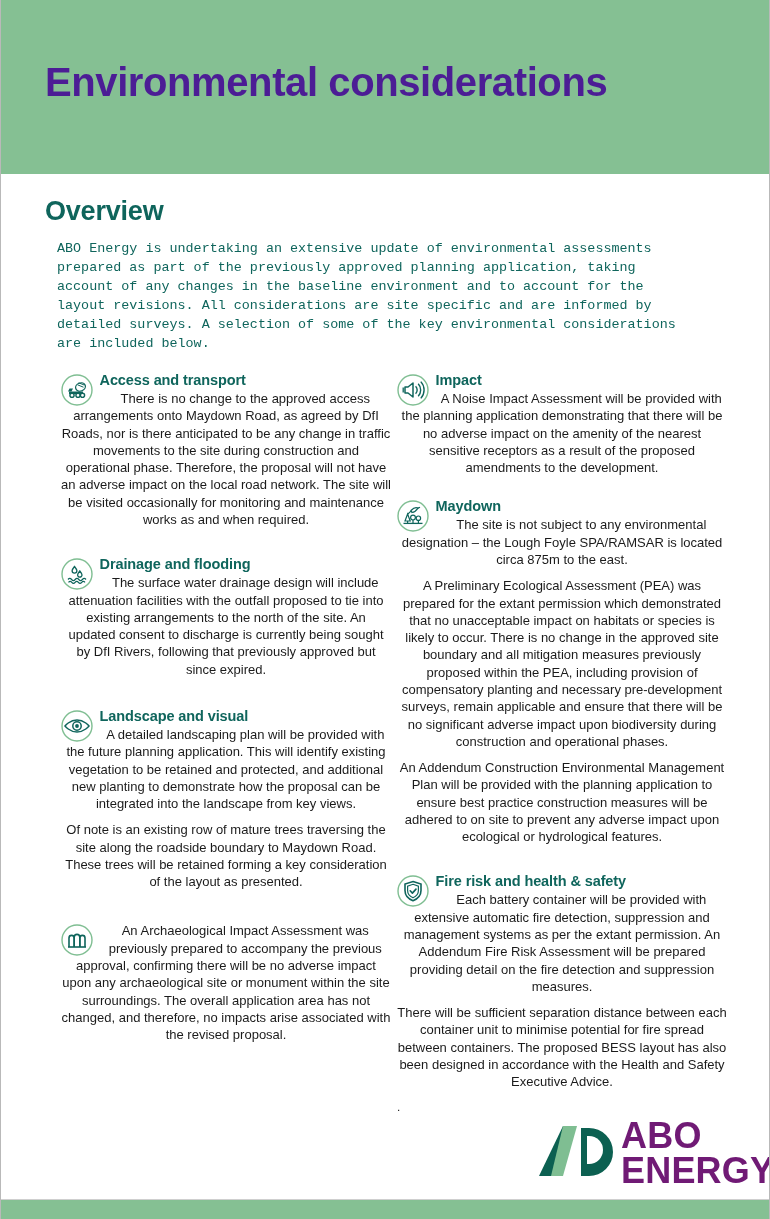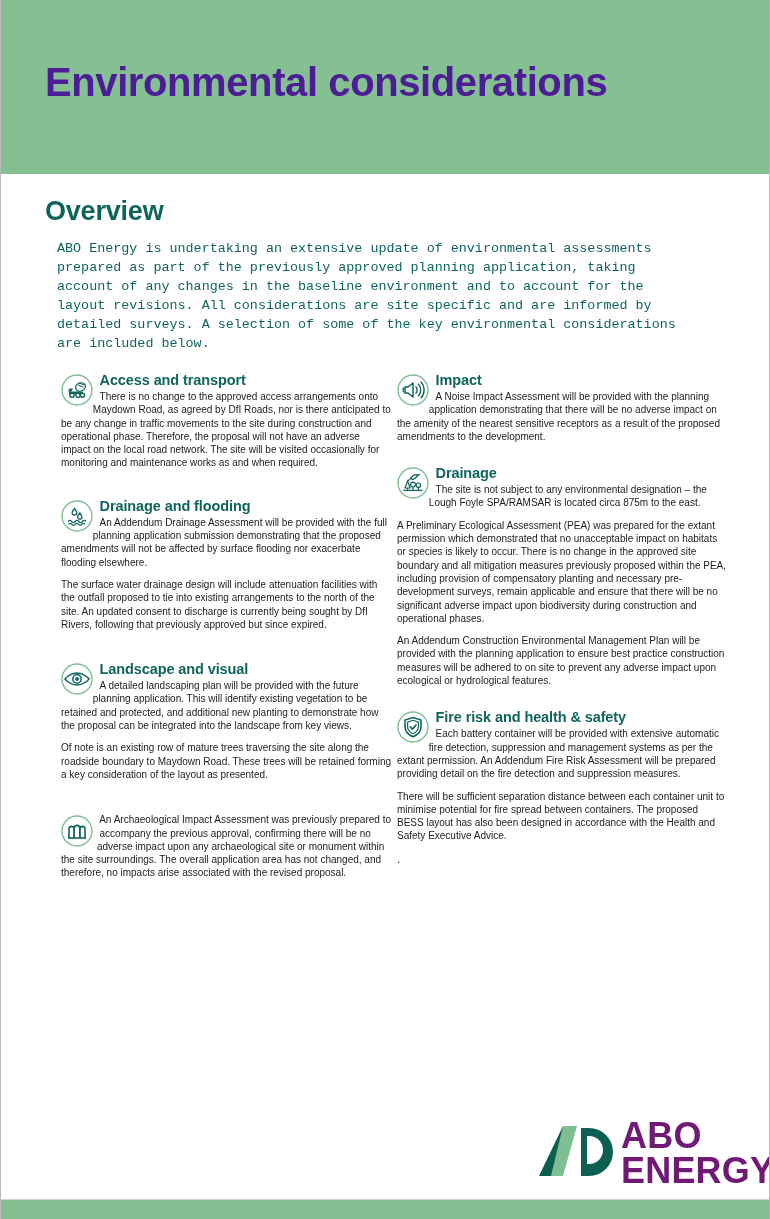--- a/index.html
+++ b/index.html
@@ -98,33 +98,33 @@
   .topic-icon svg { display: block; width: 32px; height: 32px; }
 
   .topic-title {
     font-size: 14.5px;
     font-weight: bold;
     color: #0f655c;
     margin: 0 0 2px 0;
     letter-spacing: -0.1px;
   }
   .topic-para {
-    font-size: 10px;
+    font-size: 13px;
     line-height: 1.33;
     color: #1b1b1b;
     margin: 0 0 9px 0;
-    text-align: left;
+    text-align: center;
   }
   .topic-para:last-child { margin-bottom: 0; }
   .clearfix::after { content: ""; display: block; clear: both; }
 
   
   .t-noise    { margin-top: 0px;  }
   .t-ecology  { margin-top: 22px; }
-  .t-fire     { margin-top: 22px; }
+  .t-fire     { margin-top: 28px; }
 
   .t-drainage { margin-top: 28px; }
   .t-landscape{ margin-top: 30px; }
   .t-archaeo  { margin-top: 32px; }
 
   .stray-dot {
     font-size: 11.7px;
     color: #1b1b1b;
     margin: 8px 0 0 0;
   }
@@ -186,21 +186,20 @@
       <span class="topic-icon">
         <svg viewBox="0 0 32 32">
           <circle cx="16" cy="16" r="15" fill="none" stroke="#7fbe92" stroke-width="1.4"></circle>
           <path d="M13.5 8.5c1.6 2 2.4 3.2 2.4 4.2a2.4 2.4 0 1 1-4.8 0c0-1 .8-2.2 2.4-4.2z" fill="none" stroke="#0f655c" stroke-width="1.3"></path>
           <path d="M18.8 13c1.5 1.9 2.2 3 2.2 3.9a2.2 2.2 0 1 1-4.4 0c0-.9.7-2 2.2-3.9z" fill="none" stroke="#0f655c" stroke-width="1.3"></path>
           <path d="M7 21.5c1.2-1.4 2.4-1.4 3.6 0s2.4 1.4 3.6 0 2.4-1.4 3.6 0 2.4 1.4 3.6 0 2.4-1.4 3.6 0" fill="none" stroke="#0f655c" stroke-width="1.2"></path>
           <path d="M7.5 24.3c1.1-1.3 2.2-1.3 3.3 0s2.2 1.3 3.3 0 2.2-1.3 3.3 0 2.2 1.3 3.3 0 2.2-1.3 3.3 0" fill="none" stroke="#0f655c" stroke-width="1.2"></path>
         </svg>
       </span>
       <h3 class="topic-title">Drainage and flooding</h3>
-      <p class="topic-para">An Addendum Drainage Assessment will be provided with the full planning application submission demonstrating that the proposed amendments will not be affected by surface flooding nor exacerbate flooding elsewhere.</p>
       <p class="topic-para">The surface water drainage design will include attenuation facilities with the outfall proposed to tie into existing arrangements to the north of the site. An updated consent to discharge is currently being sought by DfI Rivers, following that previously approved but since expired.</p>
     </div>
 
     <div class="topic clearfix t-landscape">
       <span class="topic-icon">
         <svg viewBox="0 0 32 32">
           <circle cx="16" cy="16" r="15" fill="none" stroke="#7fbe92" stroke-width="1.4"></circle>
           <path d="M4 16s4.6-6 12-6 12 6 12 6-4.6 6-12 6-12-6-12-6z" fill="none" stroke="#0f655c" stroke-width="1.5"></path>
           <circle cx="16" cy="16" r="4.2" fill="none" stroke="#0f655c" stroke-width="1.5"></circle>
           <circle cx="16" cy="16" r="1.9" fill="#0f655c"></circle>
@@ -252,21 +251,21 @@
           <path d="M20.4 8.4l2.6-1.2" stroke="#0f655c" stroke-width="1.2"></path>
           <path d="M8 21l2.6-7 2.6 7z" fill="none" stroke="#0f655c" stroke-width="1.2"></path>
           <path d="M10.6 21v2.2" stroke="#0f655c" stroke-width="1.2"></path>
           <circle cx="16" cy="17.6" r="2.4" fill="none" stroke="#0f655c" stroke-width="1.2"></circle>
           <path d="M16 20v3" stroke="#0f655c" stroke-width="1.2"></path>
           <circle cx="21.4" cy="18.2" r="2.2" fill="none" stroke="#0f655c" stroke-width="1.2"></circle>
           <path d="M21.4 20.4v2.6" stroke="#0f655c" stroke-width="1.2"></path>
           <path d="M6.5 23.4h19" stroke="#0f655c" stroke-width="1.3"></path>
         </svg>
       </span>
-      <h3 class="topic-title">Drainage</h3>
+      <h3 class="topic-title">Maydown</h3>
       <p class="topic-para">The site is not subject to any environmental designation – the Lough Foyle SPA/RAMSAR is located circa 875m to the east.</p>
       <p class="topic-para">A Preliminary Ecological Assessment (PEA) was prepared for the extant permission which demonstrated that no unacceptable impact on habitats or species is likely to occur. There is no change in the approved site boundary and all mitigation measures previously proposed within the PEA, including provision of compensatory planting and necessary pre-development surveys, remain applicable and ensure that there will be no significant adverse impact upon biodiversity during construction and operational phases.</p>
       <p class="topic-para">An Addendum Construction Environmental Management Plan will be provided with the planning application to ensure best practice construction measures will be adhered to on site to prevent any adverse impact upon ecological or hydrological features.</p>
     </div>
 
     <div class="topic clearfix t-fire">
       <span class="topic-icon">
         <svg viewBox="0 0 32 32">
           <circle cx="16" cy="16" r="15" fill="none" stroke="#7fbe92" stroke-width="1.4"></circle>
           <path d="M16 6.5l8 2.6v6.4c0 5-3.4 8.4-8 10.2-4.6-1.8-8-5.2-8-10.2V9.1z" fill="none" stroke="#0f655c" stroke-width="1.6"></path>

